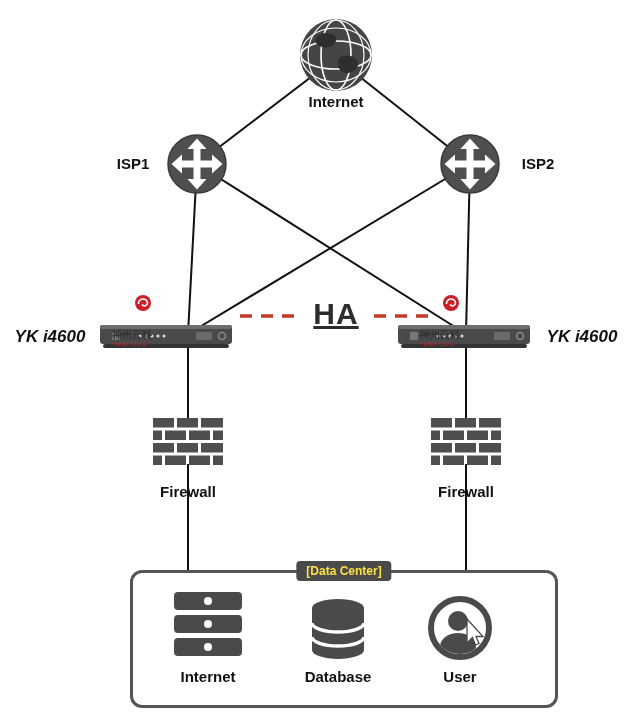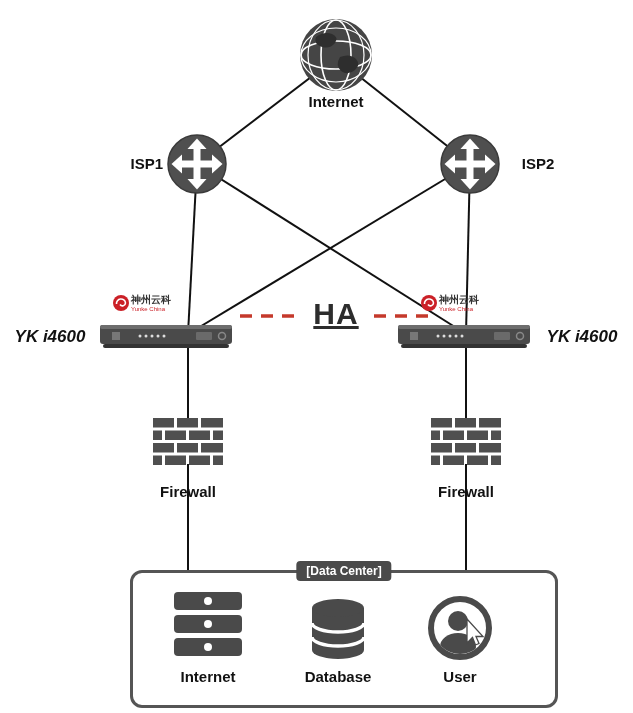--- a/index.html
+++ b/index.html
@@ -17,25 +17,25 @@
   .ha-lbl{
     position:absolute;z-index:3;font-weight:bold;font-size:30px;color:#2d2d2d;
     text-align:center;letter-spacing:1px;
   }
   .dc-box{
     position:absolute;left:130px;top:570px;width:422px;height:132px;
     border:3px solid #555;border-radius:12px;z-index:1;background:#fff;
   }
   .dc-badge{
     position:absolute;left:50%;top:-12px;transform:translateX(-50%);
-    background:#4a4a4a;color:#ffffff;font-size:12px;font-weight:bold;
+    background:#4a4a4a;color:#fde047;font-size:12px;font-weight:bold;
     padding:3px 10px;border-radius:4px;white-space:nowrap;z-index:4;
   }
   .brand{
-    position:absolute;z-index:3;display:flex;align-items:flex-end;gap:1px;
+    position:absolute;z-index:3;display:flex;align-items:flex-end;gap:18px;flex-direction:column;
   }
   .brand-text{display:flex;flex-direction:column;line-height:1;}
   .brand-cn{font-size:10px;font-weight:bold;color:#333;}
   .brand-en{font-size:6px;color:#cb2027;margin-top:1px;}
 </style>
 </head>
 <body>
 
 <div id="canvas">
 
@@ -71,21 +71,21 @@
     <svg width="60" height="60" viewBox="0 0 60 60">
       <circle cx="30" cy="30" r="29" fill="#4f4f4f" stroke="#3a3a3a" stroke-width="1.5"></circle>
       <rect x="14" y="26.5" width="32" height="7" fill="#fff"></rect>
       <rect x="26.5" y="14" width="7" height="32" fill="#fff"></rect>
       <polygon points="15,20.5 15,39.5 4.5,30" fill="#fff"></polygon>
       <polygon points="45,20.5 45,39.5 55.5,30" fill="#fff"></polygon>
       <polygon points="20.5,15 39.5,15 30,4.5" fill="#fff"></polygon>
       <polygon points="20.5,45 39.5,45 30,55.5" fill="#fff"></polygon>
     </svg>
   </div>
-  <div class="lbl" style="left:103px;top:155px;width:60px;text-align:right;">ISP1</div>
+  <div class="lbl" style="left:103px;top:155px;width:60px;">ISP1</div>
 
   <div class="node" style="left:440px;top:134px;">
     <svg width="60" height="60" viewBox="0 0 60 60">
       <circle cx="30" cy="30" r="29" fill="#4f4f4f" stroke="#3a3a3a" stroke-width="1.5"></circle>
       <rect x="14" y="26.5" width="32" height="7" fill="#fff"></rect>
       <rect x="26.5" y="14" width="7" height="32" fill="#fff"></rect>
       <polygon points="15,20.5 15,39.5 4.5,30" fill="#fff"></polygon>
       <polygon points="45,20.5 45,39.5 55.5,30" fill="#fff"></polygon>
       <polygon points="20.5,15 39.5,15 30,4.5" fill="#fff"></polygon>
       <polygon points="20.5,45 39.5,45 30,55.5" fill="#fff"></polygon>

